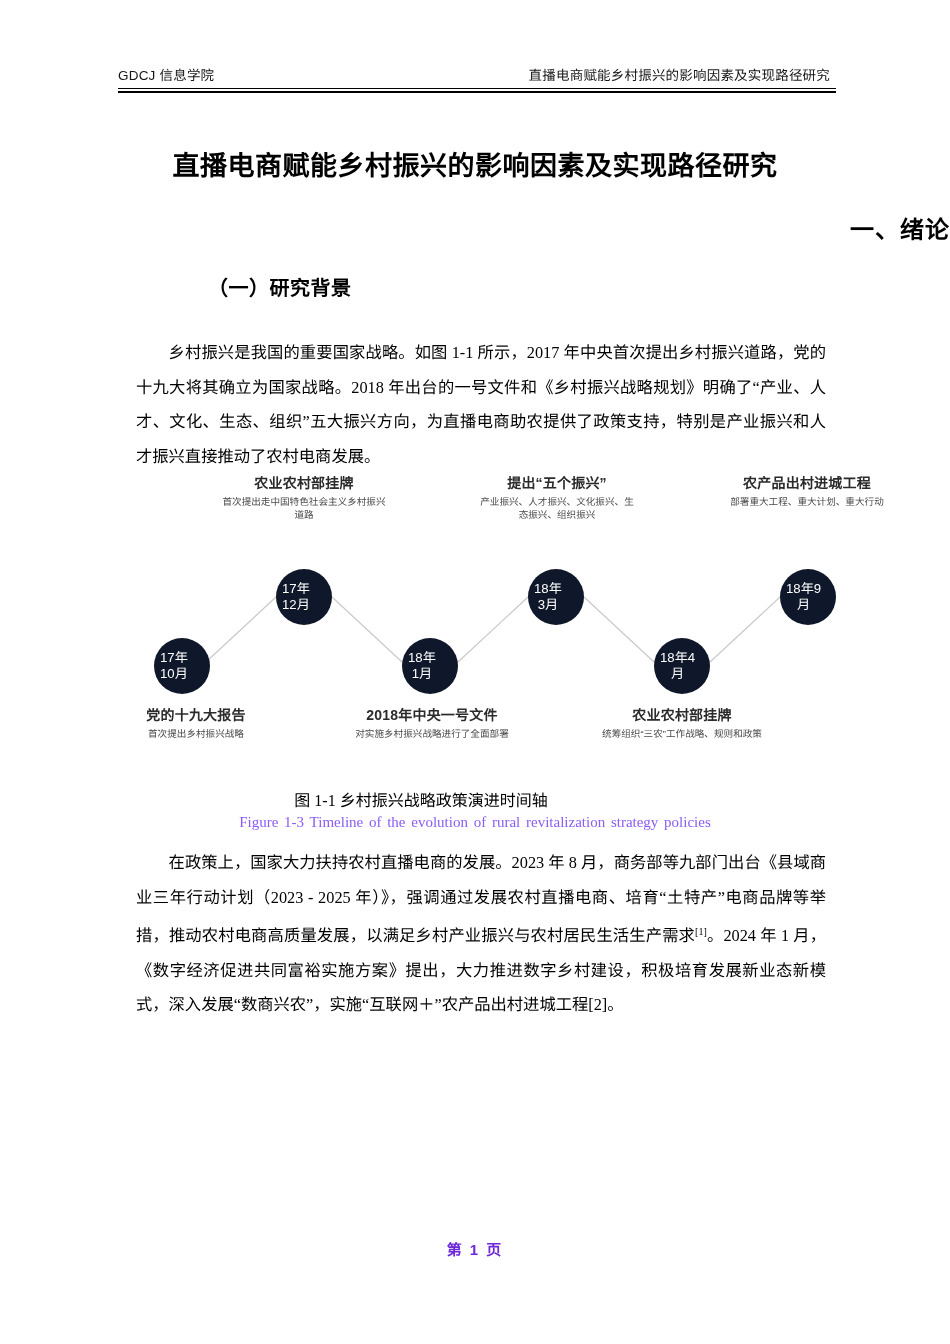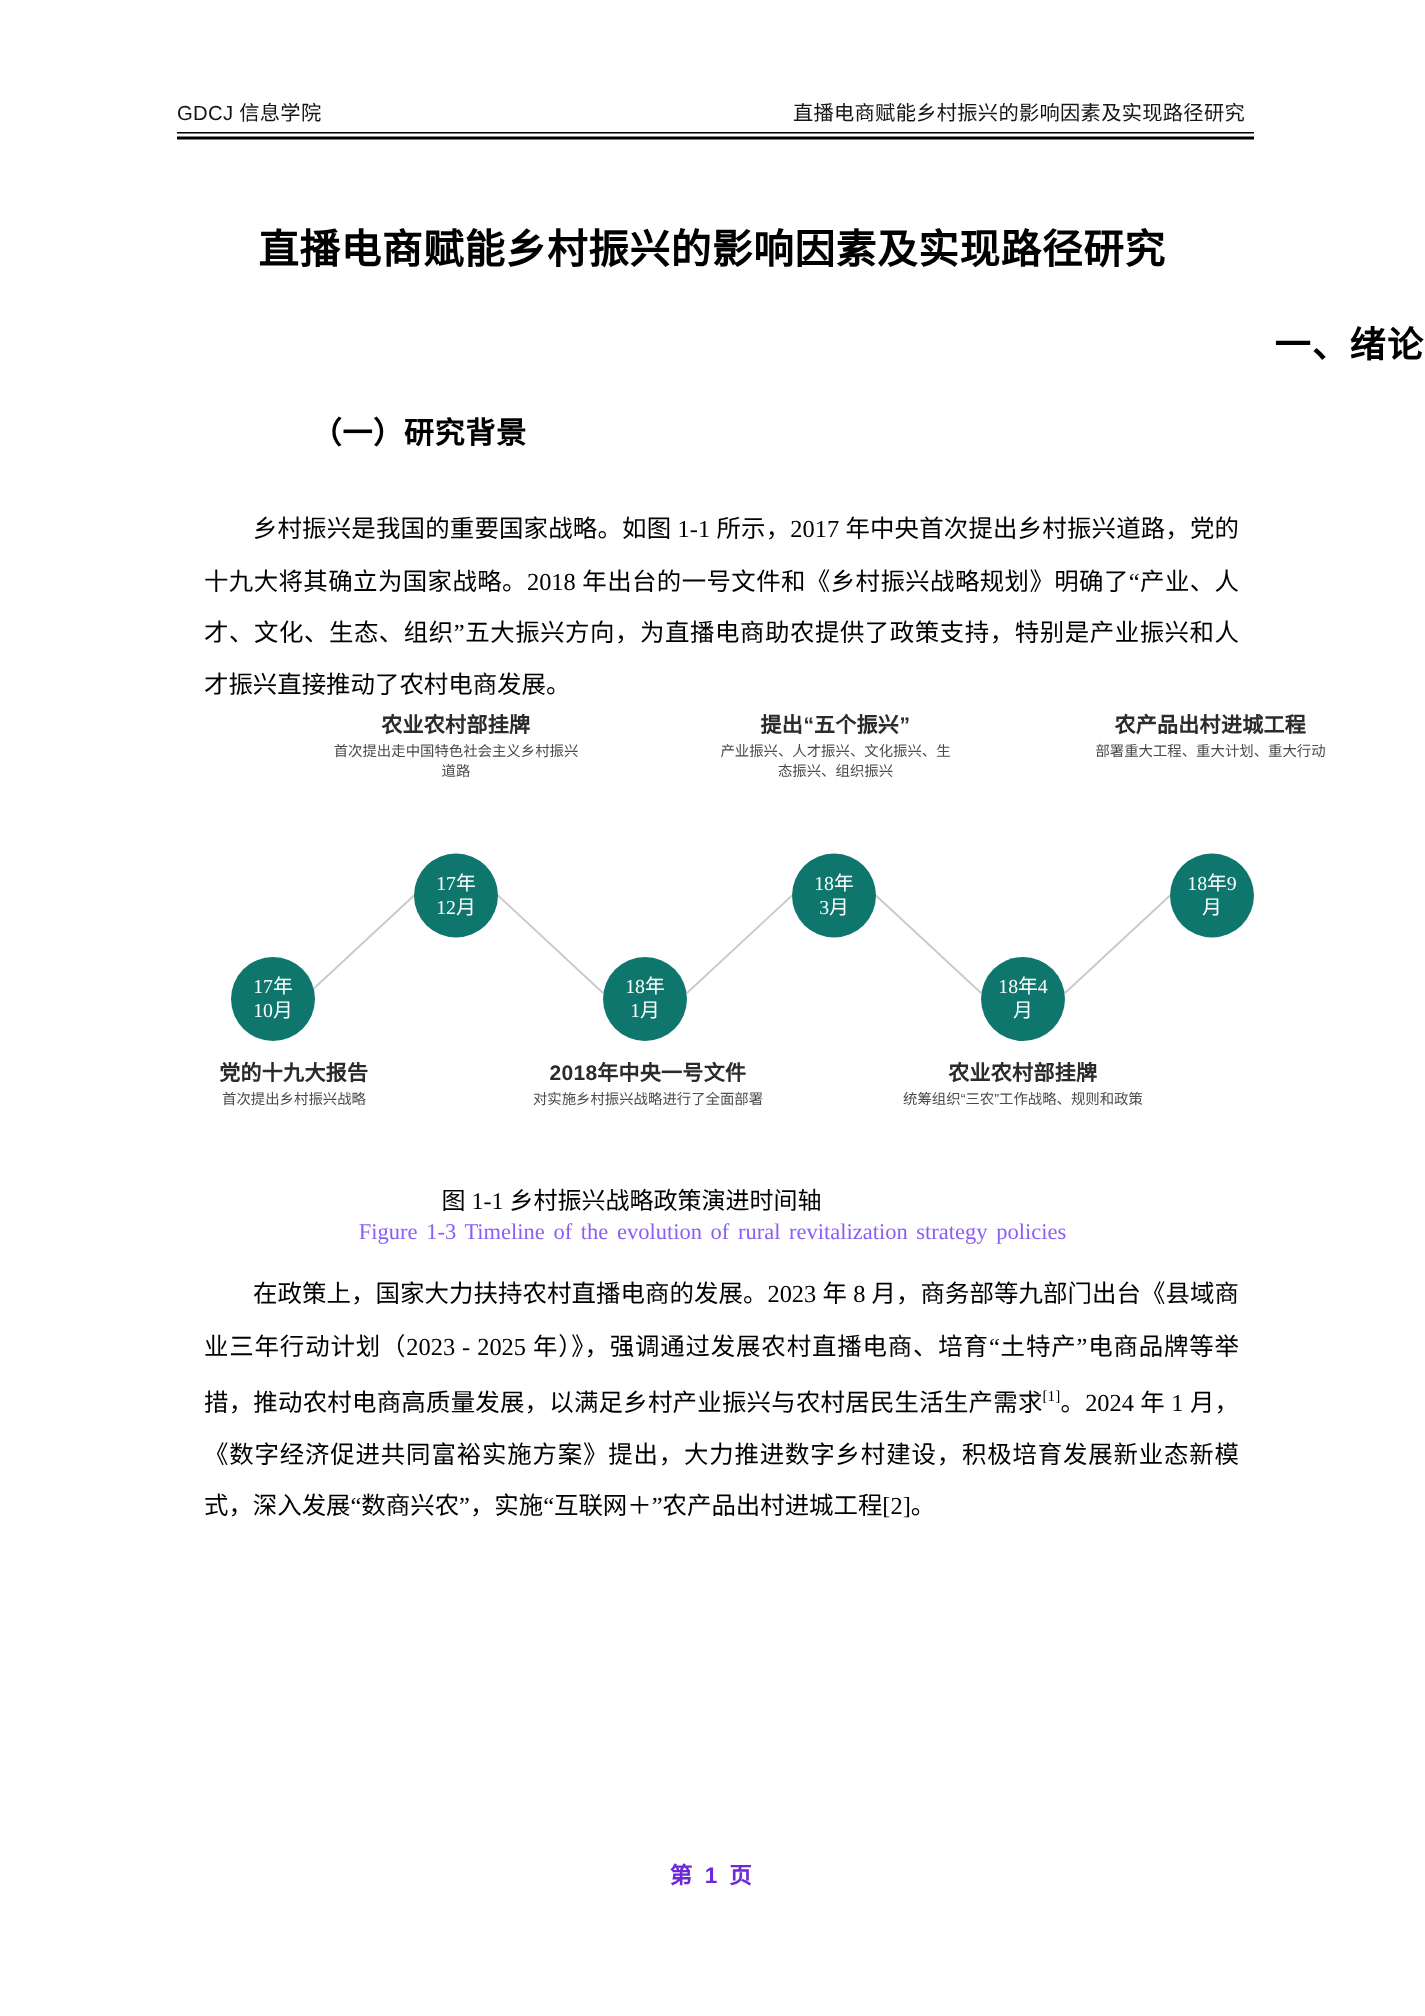--- a/index.html
+++ b/index.html
@@ -143,28 +143,27 @@
   .conn-layer {
     position: absolute;
     left: 0;
     top: 0;
     width: 690px;
     height: 305px;
   }
   .node-circle {
     position: absolute;
     border-radius: 50%;
-    background: #0f766e;
+    background: #0f172a;
     color: #ffffff;
-    font-family: Liberation Serif, serif;
+    font-family: Liberation Sans, sans-serif;
     font-size: 13.2px;
     line-height: 16.5px;
     display: flex;
     align-items: center;
-    justify-content: center;
     text-align: center;
     box-sizing: border-box;
     padding: 0 6px;
   }
   .node-label {
     position: absolute;
     text-align: center;
     font-family: "Liberation Sans", "DejaVu Sans", sans-serif;
     box-sizing: border-box;
   }

